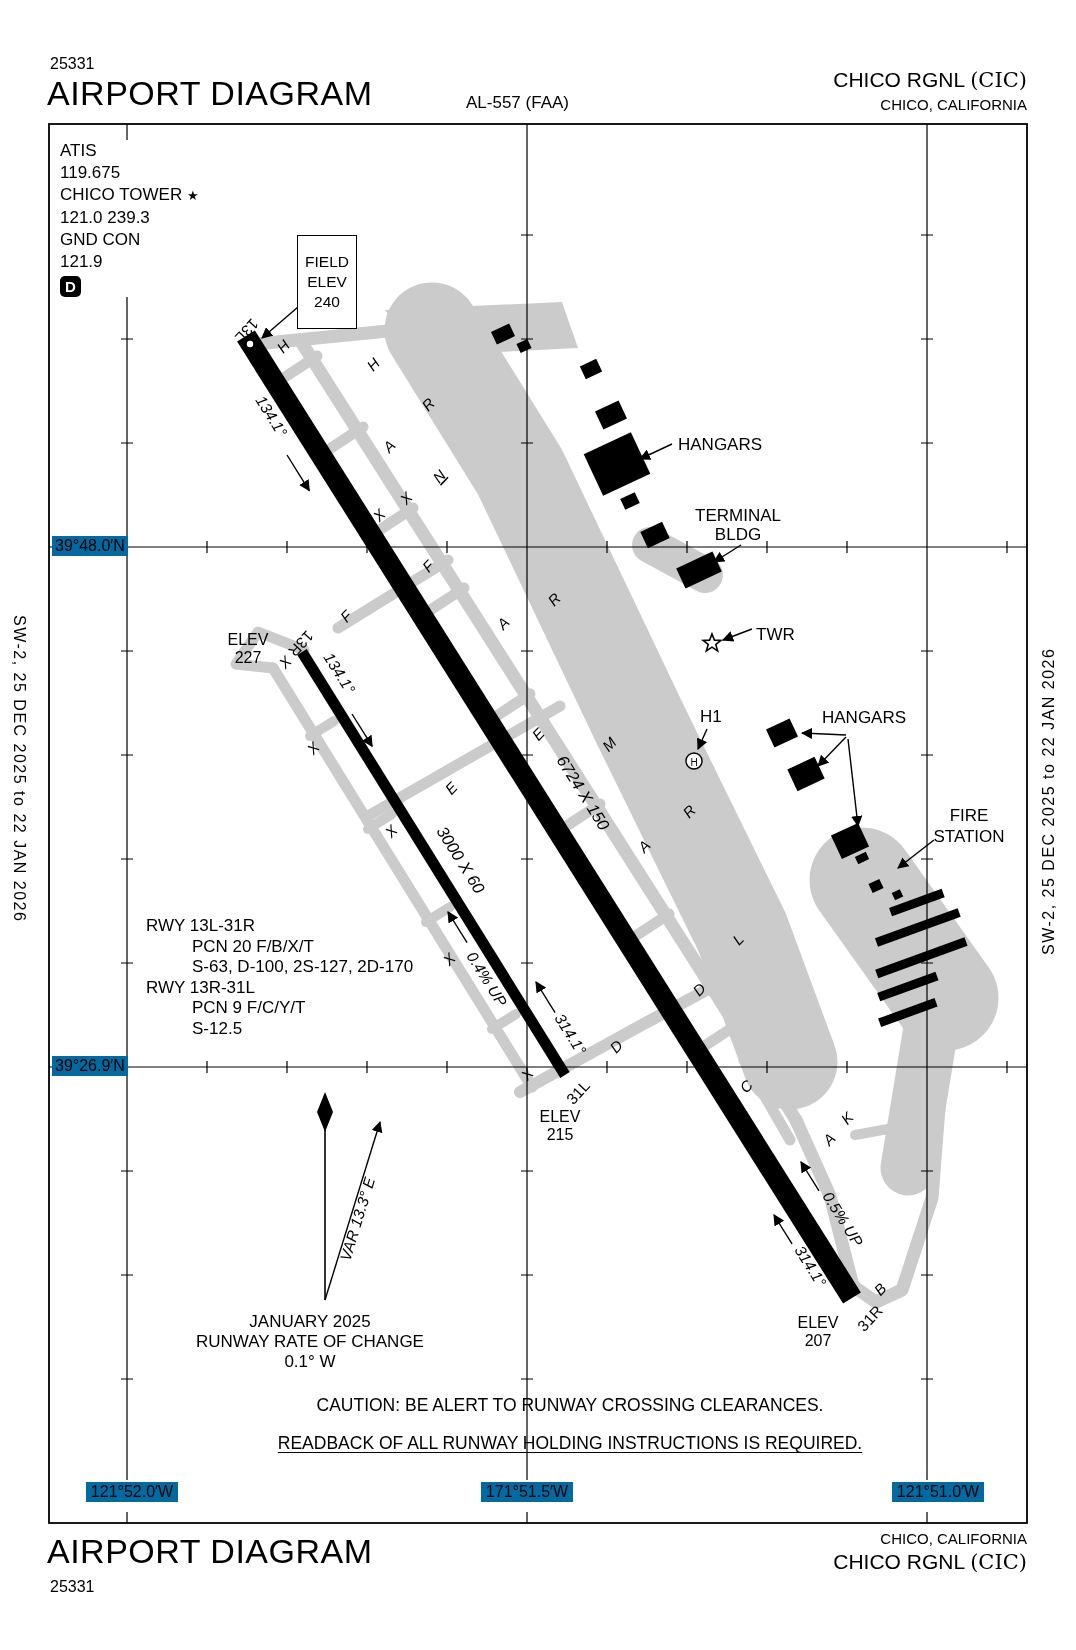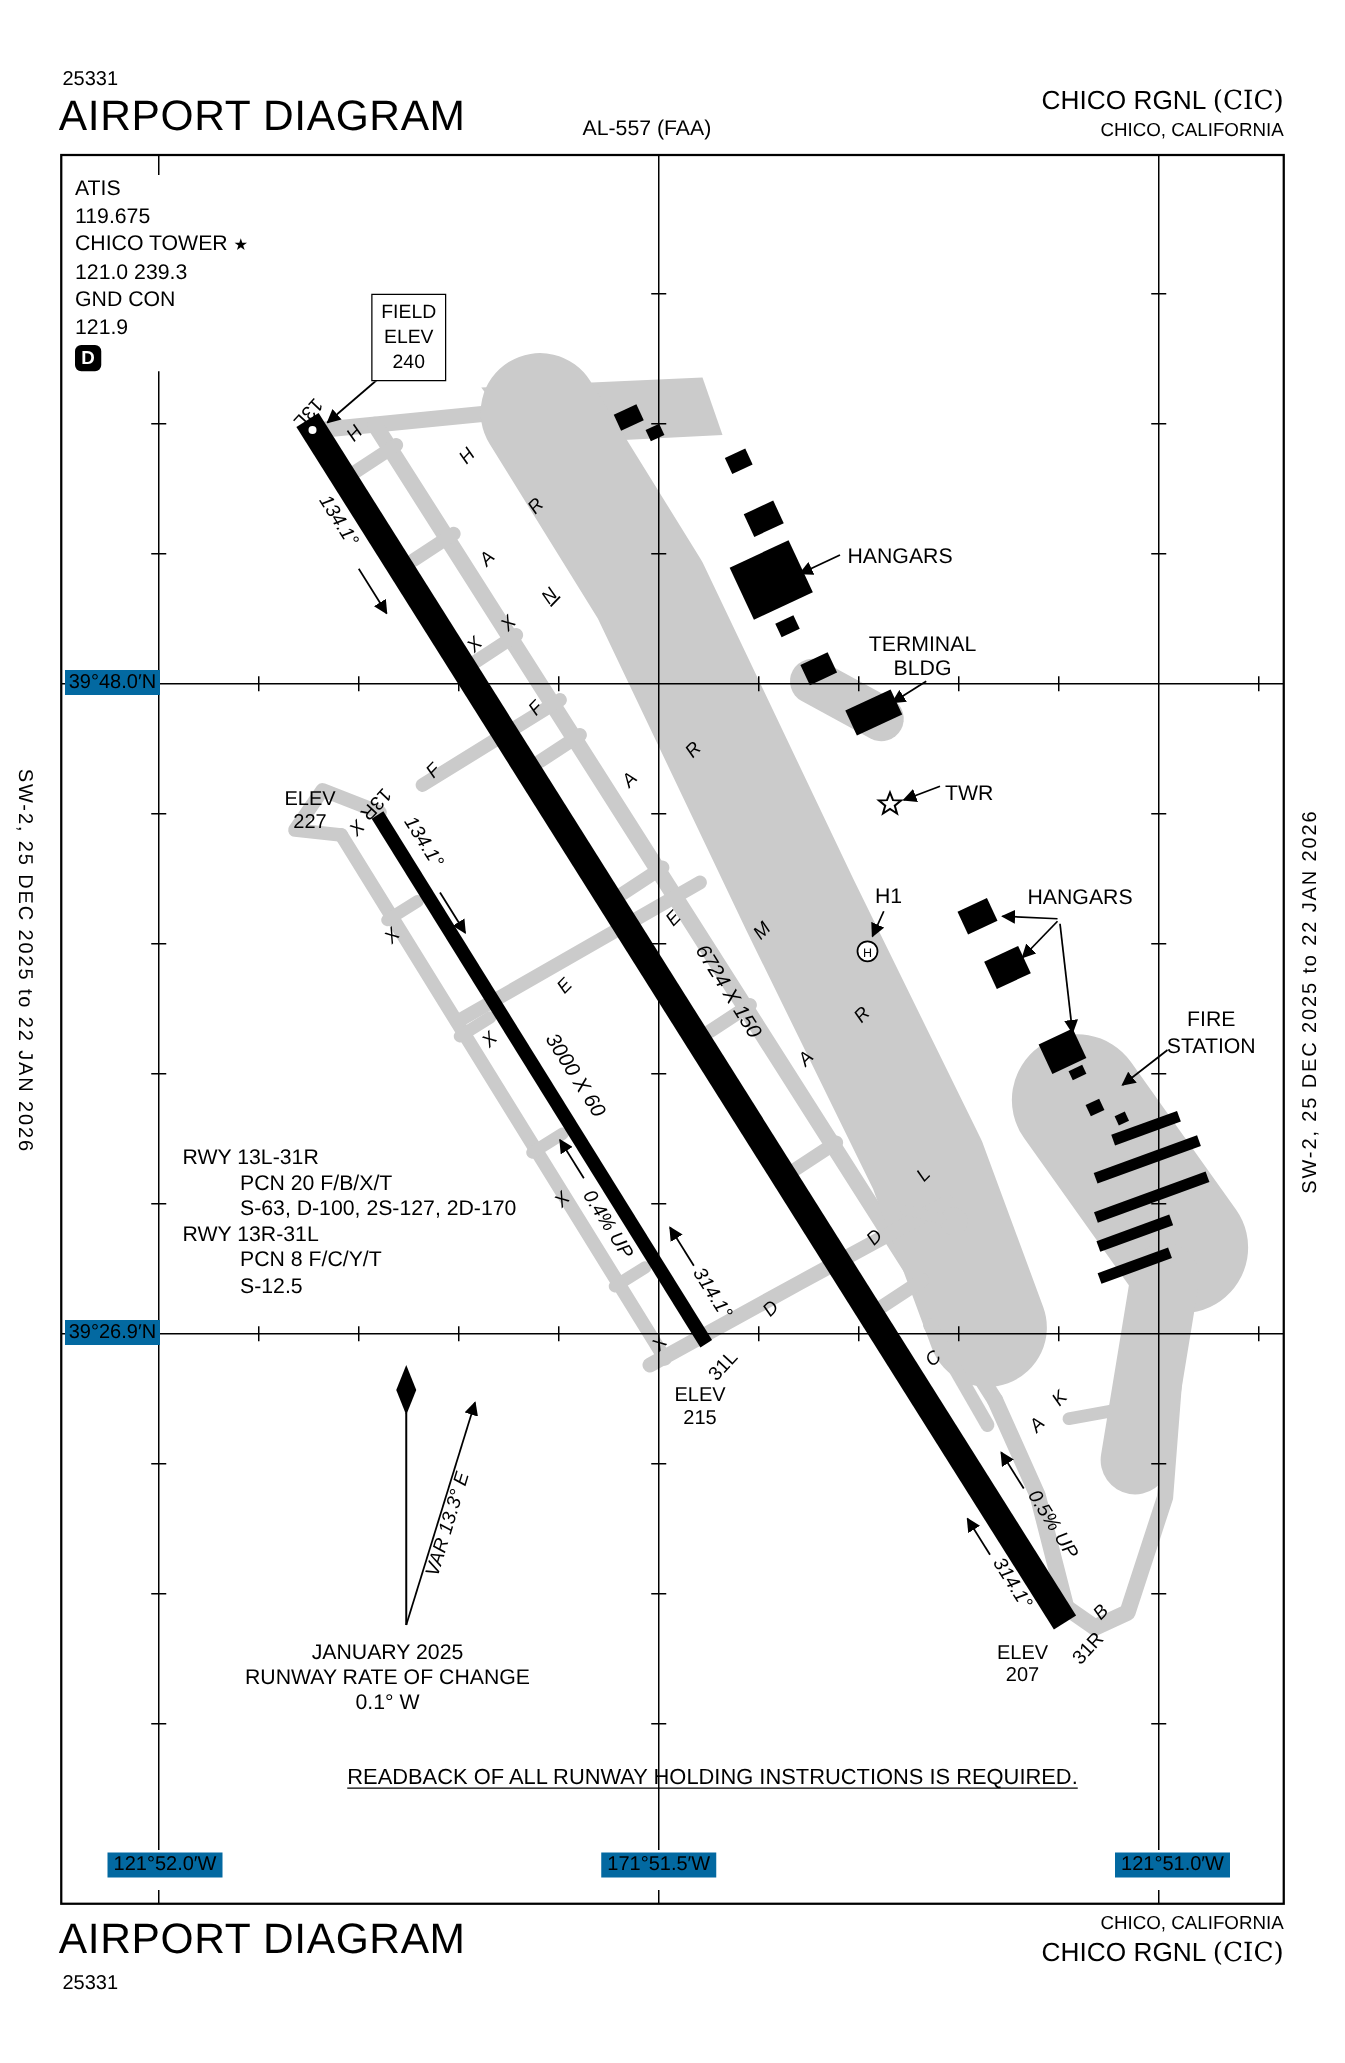--- a/index.html
+++ b/index.html
@@ -9,21 +9,21 @@
   .code{font-size:16px;}
   .bigtitle{font-size:34px;letter-spacing:.5px;}
   .al{font-size:17px;}
   .apt{font-size:21px;text-align:right;white-space:nowrap;}
   .city{font-size:15px;text-align:right;white-space:nowrap;}
   .serif{font-family:"DejaVu Serif","Liberation Serif",serif;}
   .comms{font-size:17px;line-height:22px;background:#fff;padding-right:6px;white-space:nowrap;}
   .dbox{width:21px;height:21px;background:#000;border-radius:5px;color:#fff;font-weight:bold;
         font-size:15px;text-align:center;line-height:21px;margin-top:3px;}
   .febox{width:58px;border:1.6px solid #000;background:#fff;text-align:center;
-         font-size:15.5px;line-height:20px;padding:4px 0;}
+         font-size:15.5px;line-height:20px;padding:16px 0;}
   .latlbl{font-size:16px;background:#0369a1;white-space:nowrap;padding:1px 3px;}
   .lonlbl{font-size:16px;background:#0369a1;white-space:nowrap;text-align:center;width:92px;padding:1px 0;}
   .rwydata{font-size:17px;line-height:20.5px;white-space:nowrap;}
   .rwydata .ind{padding-left:46px;}
   .elev{font-size:16px;line-height:18px;text-align:center;width:64px;}
   .janblk{font-size:17px;line-height:20px;text-align:center;width:310px;}
   .caution{font-size:17.5px;line-height:22px;text-align:center;width:780px;}
   .caution .ul{text-decoration:underline;text-underline-offset:3px;margin-top:16px;}
   .vtext{font-size:16px;letter-spacing:1.5px;white-space:nowrap;writing-mode:vertical-rl;}
   .vtext.flip{transform:rotate(180deg);}
@@ -233,21 +233,21 @@
 <div class="abs latlbl" style="left:52px;top:1056px">39°26.9′N</div>
 <div class="abs lonlbl" style="left:86px;top:1482px">121°52.0′W</div>
 <div class="abs lonlbl" style="left:481px;top:1482px">171°51.5′W</div>
 <div class="abs lonlbl" style="left:892px;top:1482px">121°51.0′W</div>
 
 <div class="abs rwydata" style="left:146px;top:916px">
   <div>RWY 13L-31R</div>
   <div class="ind">PCN 20 F/B/X/T</div>
   <div class="ind">S-63, D-100, 2S-127, 2D-170</div>
   <div>RWY 13R-31L</div>
-  <div class="ind">PCN 8 F/C/Y/T</div>
+  <div class="ind">PCN 9 F/C/Y/T</div>
   <div class="ind">S-12.5</div>
 </div>
 
 <div class="abs elev" style="left:216px;top:631px">
   <div>ELEV</div>
   <div>227</div>
 </div>
 <div class="abs elev" style="left:528px;top:1108px">
   <div>ELEV</div>
   <div>215</div>
@@ -257,20 +257,21 @@
   <div>207</div>
 </div>
 
 <div class="abs janblk" style="left:155px;top:1312px">
   <div>JANUARY 2025</div>
   <div>RUNWAY RATE OF CHANGE</div>
   <div>0.1° W</div>
 </div>
 
 <div class="abs caution" style="left:180px;top:1394px">
+  <div>CAUTION: BE ALERT TO RUNWAY CROSSING CLEARANCES.</div>
   <div class="ul">READBACK OF ALL RUNWAY HOLDING INSTRUCTIONS IS REQUIRED.</div>
 </div>
 
 <div class="abs vtext" style="left:10px;top:615px;height:340px">SW-2,  25 DEC 2025  to  22 JAN 2026</div>
 <div class="abs vtext flip" style="left:1040px;top:615px;height:340px">SW-2,  25 DEC 2025  to  22 JAN 2026</div>
 
 <div class="abs bigtitle" style="left:47px;top:1532px">AIRPORT DIAGRAM</div>
 <div class="abs code" style="left:50px;top:1578px">25331</div>
 <div class="abs city" style="right:49px;top:1530px">CHICO, CALIFORNIA</div>
 <div class="abs apt" style="right:49px;top:1550px"><span>CHICO RGNL </span><span class="serif">(CIC)</span></div>

